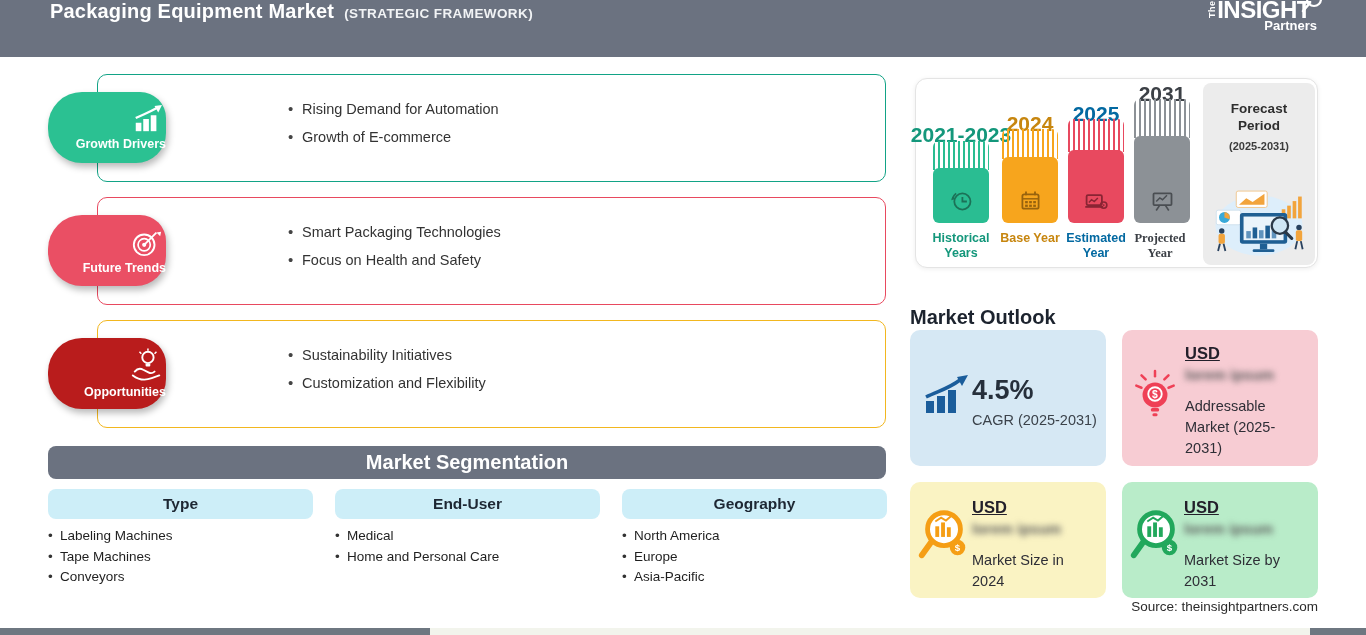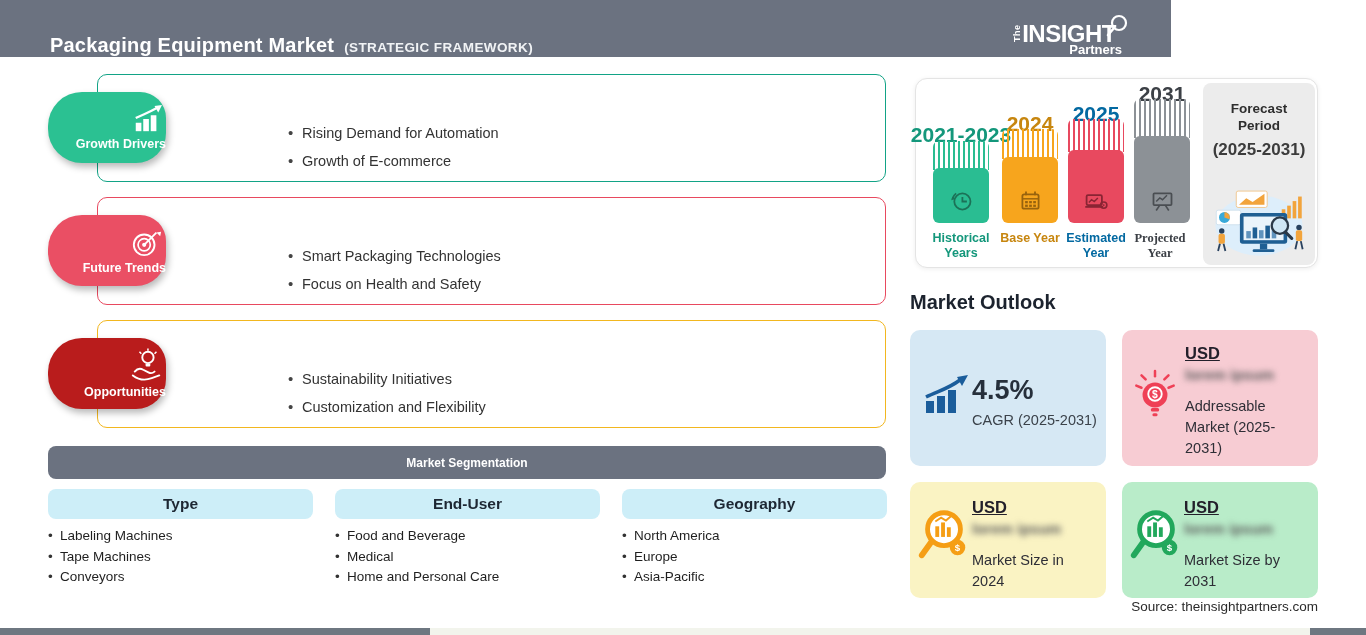--- a/index.html
+++ b/index.html
@@ -1,21 +1,21 @@
 <!DOCTYPE html>
 <html><head>
 <meta charset="utf-8">
 <style>
   * { margin:0; padding:0; box-sizing:border-box; }
   body { font-family:"Liberation Sans", sans-serif; background:#ffffff; }
   .stage { position:relative; width:1366px; height:635px; background:#fff; overflow:hidden; }
 
   
-  .header { position:absolute; left:0; top:0; width:1171px; height:57px; background:#6b7280;
-            display:flex; align-items:flex-end; padding:0 55px 0 50px; }
+  .header { position:absolute; left:0; top:0; width:1366px; height:57px; background:#6b7280;
+            display:flex; align-items:flex-start; padding:0 55px 0 50px; }
   .title-wrap { display:flex; align-items:baseline; gap:10px; }
   .title { color:#fff; font-size:20px; font-weight:bold; letter-spacing:.2px; }
   .subtitle { color:#f1f3f5; font-size:13.5px; font-weight:600; letter-spacing:.4px; }
   .logo { margin-left:auto; color:#fff; display:flex; flex-direction:column; align-items:flex-end; }
   .logo-top { display:flex; align-items:flex-end; position:relative; }
   .logo-the { font-size:9px; font-weight:bold; transform:rotate(-90deg) translate(2px,0); transform-origin:center; width:10px; letter-spacing:.5px; }
   .logo-insight { font-size:24px; font-weight:bold; letter-spacing:-.5px; line-height:.85; }
   .logo-glass { position:absolute; right:-14px; top:-10px; }
   .logo-partners { font-size:13px; font-weight:bold; margin-top:-2px; margin-right:-6px; }
 
@@ -24,56 +24,56 @@
   .s0 .sec-box, .sec-box.s0 { border-color:#12a386; }
   .sec-box.s1 { border-color:#e8495f; }
   .sec-box.s2 { border-color:#f2b71f; }
   .pill { position:absolute; left:48px; width:118px; height:71px; border-radius:34px 26px 30px 34px;
           display:flex; flex-direction:column; align-items:flex-end; justify-content:center; gap:3px;
           box-shadow:2px 4px 7px rgba(0,0,0,.28); z-index:2; }
   .pill.s0 { background:#2bc192; }
   .pill.s1 { background:#ea4f64; }
   .pill.s2 { background:#b91c1c; }
   .pill-label { color:#fff; font-size:12.5px; font-weight:bold; }
-  .sec-bullets { position:absolute; left:190px; top:20px; list-style:none;margin-top:24px; }
+  .sec-bullets { position:absolute; left:190px; top:20px; list-style:none; }
   .sec-bullets li { font-size:14.5px; color:#333; line-height:28px; position:relative; padding-left:14px; }
   .sec-bullets li::before { content:"•"; position:absolute; left:0; color:#444; font-size:15px; }
 
   
   .seg-bar { position:absolute; left:48px; top:446px; width:838px; height:33px; background:#6b7280; border-radius:8px;
-             display:flex; align-items:center; justify-content:center; color:#fff; font-size:12px; font-weight:bold; }
+             display:flex; align-items:center; justify-content:center; color:#fff; font-size:20px; font-weight:bold; }
   .seg-head { position:absolute; top:489px; width:265px; height:30px; background:#cdeef8; border-radius:8px;
               display:flex; align-items:center; justify-content:center; font-size:15.5px; font-weight:bold; color:#1d2733; }
   .seg-list { position:absolute; top:526px; width:265px; list-style:none; }
   .seg-list li { font-size:13.5px; color:#1f1f1f; line-height:20.5px; position:relative; padding-left:12px; }
   .seg-list li::before { content:"•"; position:absolute; left:0; color:#333; }
 
   
   .tcard { position:absolute; left:915px; top:78px; width:403px; height:190px; background:#fff;
            border:1px solid #e4e4e4; border-radius:12px; box-shadow:0 1px 5px rgba(0,0,0,.07); }
   .fpanel { position:absolute; left:287px; top:4px; width:112px; height:182px; background:#ececec; border-radius:8px;
             text-align:center; padding-top:18px; }
   .fpanel-title { font-size:13.5px; font-weight:bold; color:#2e2e2e; width:70px; margin:0 auto; line-height:1.25; }
-  .fpanel-range { font-size:17px; font-weight:600; color:#3c3c3c; margin-top:5px; }
+  .fpanel-range { font-size:11px; font-weight:600; color:#3c3c3c; margin-top:5px; }
   .fpanel-illu { position:absolute; left:6px; bottom:6px; }
   .tbar { position:absolute; width:56px; }
   .tbar .stripes { width:100%; border-radius:6px 6px 0 0;
                    background:repeating-linear-gradient(90deg, var(--c) 0 2px, rgba(255,255,255,0) 2px 5px); }
   .tbar .solid { width:100%; background:var(--c); border-radius:6px; margin-top:-2px;
                  display:flex; align-items:flex-end; justify-content:center; padding-bottom:8px; }
   .tyear { position:absolute; font-size:21px; font-weight:bold; text-align:center; white-space:nowrap; transform:translateX(-50%); }
   .tlabel { position:absolute; top:152px; width:76px; transform:translateX(-50%); text-align:center;
             font-size:12.5px; font-weight:bold; line-height:1.2; }
   .b0 { --c:#2abd92; } .c0 { color:#14977b; }
   .b1 { --c:#f7a51d; } .c1 { color:#c7860f; }
   .b2 { --c:#e8495f; } .c2 { color:#0369a1; }
   .b3 { --c:#8c9196; } .c3 { color:#3c4046; }
 
   
-  .outlook-head { position:absolute; left:910px; top:291px; font-size:20px; font-weight:bold; color:#1c232e; }
+  .outlook-head { position:absolute; left:910px; top:306px; font-size:20px; font-weight:bold; color:#1c232e; }
   .ocard { position:absolute; width:196px; border-radius:10px; }
   .ocard1 { left:910px; top:330px; height:136px; background:#d6e8f4; }
   .ocard2 { left:1122px; top:330px; height:136px; background:#f7ccd3; }
   .ocard3 { left:910px; top:482px; height:116px; background:#faf3c3; }
   .ocard4 { left:1122px; top:482px; height:116px; background:#b9ecc9; }
   .cagr-val { position:absolute; left:62px; top:45px; font-size:27px; font-weight:bold; color:#262f3b; }
   .cagr-label { position:absolute; left:62px; top:82px; font-size:14.5px; color:#3b424a; }
   .ocard .icon-abs { position:absolute; }
   .usd { font-size:16.5px; font-weight:bold; color:#23202b;text-decoration:underline; }
   .blurline { font-size:15px; font-weight:bold; color:#5c5c5c; filter:blur(3px); margin-top:3px; white-space:nowrap; }
@@ -168,21 +168,20 @@
   <div class="seg-head" style="left:48px;">Type</div>
   <div class="seg-head" style="left:335px;">End-User</div>
   <div class="seg-head" style="left:622px;">Geography</div>
 
   <ul class="seg-list" style="left:48px;">
     <li>Labeling Machines</li>
     <li>Tape Machines</li>
     <li>Conveyors</li>
   </ul>
   <ul class="seg-list" style="left:335px;">
-    <li>Food and Beverage</li>
     <li>Medical</li>
     <li>Home and Personal Care</li>
   </ul>
   <ul class="seg-list" style="left:622px;">
     <li>North America</li>
     <li>Europe</li>
     <li>Asia-Pacific</li>
   </ul>
 
   <div class="tcard">

